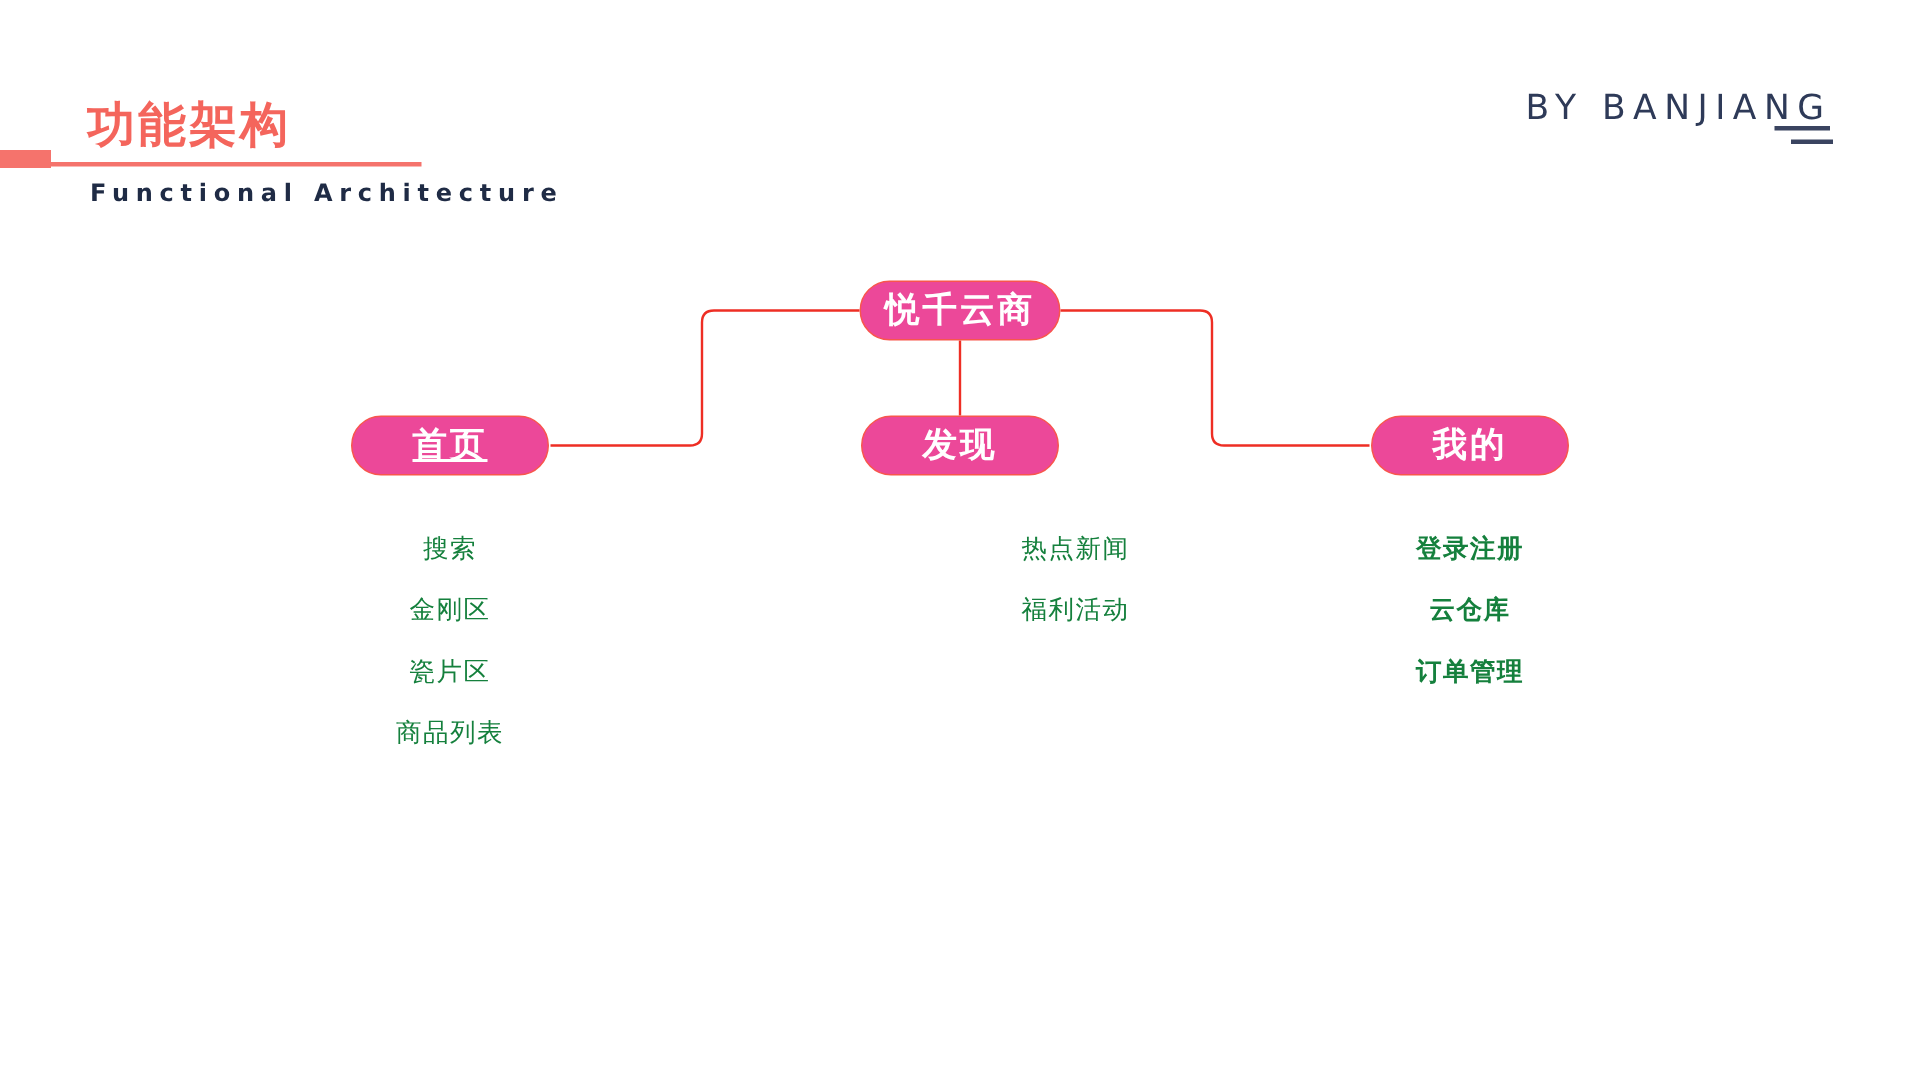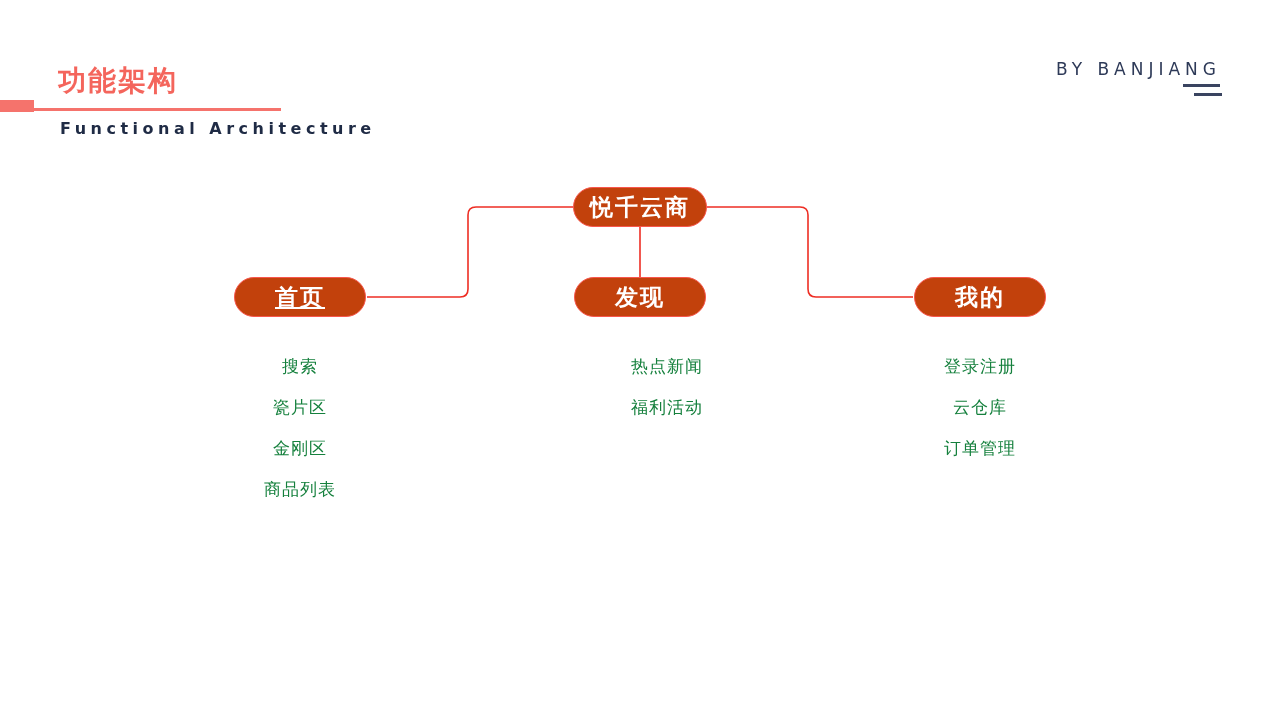--- a/index.html
+++ b/index.html
@@ -2,74 +2,74 @@
 <html><head>
 <meta charset="utf-8">
 <style>
   * { margin: 0; padding: 0; box-sizing: border-box; }
   html, body { width: 1280px; height: 720px; background: #ffffff; overflow: hidden; }
   body { font-family: "DejaVu Sans", "Liberation Sans", sans-serif; position: relative; }
 
   
   .page-title {
     position: absolute; left: 58px; top: 62px;
-    font-size: 28px; font-weight: 700; color: #F4655C;
+    font-size: 32px; font-weight: 700; color: #F4655C;
     letter-spacing: 2px;
   }
   .accent-block {
     position: absolute; left: 0; top: 100px; width: 34px; height: 12px;
     background: #F5736C;
   }
   .accent-line {
     position: absolute; left: 34px; top: 108px; width: 247px; height: 3px;
     background: #F5736C;
   }
   .page-subtitle {
     position: absolute; left: 60px; top: 119px;
     font-size: 16px; font-weight: 600; color: #1F2B45;
     letter-spacing: 4.5px;
   }
   .byline {
     position: absolute; top: 59px; right: 59px;
-    font-size: 17px; font-weight: 500; color: #2E3A58;
+    font-size: 23px; font-weight: 500; color: #2E3A58;
     letter-spacing: 5px; white-space: nowrap;
   }
   .byline-mark-1 {
     position: absolute; left: 1183px; top: 84px; width: 37px; height: 3px;
     background: #3A4460;
   }
   .byline-mark-2 {
     position: absolute; left: 1194px; top: 93px; width: 28px; height: 3px;
     background: #3A4460;
   }
 
   
   .connector-layer {
     position: absolute; left: 0; top: 0; width: 1280px; height: 720px;
     pointer-events: none;
   }
   .pill {
     position: absolute; height: 40px;
-    background: #c2410c; border: 1.5px solid #F8564C; border-radius: 20px;
+    background: #ec4899; border: 1.5px solid #F8564C; border-radius: 20px;
     color: #ffffff; font-size: 23px; font-weight: 700;
     display: flex; align-items: center; justify-content: center;
     letter-spacing: 2px; line-height: 1;
   }
   .pill-root   { left: 573px; top: 187px; width: 134px; }
   .pill-home   { left: 234px; top: 277px; width: 132px; text-decoration: underline; }
   .pill-discover { left: 574px; top: 277px; width: 132px; }
   .pill-mine   { left: 914px; top: 277px; width: 132px; }
 
   .item-column {
     position: absolute; top: 346px; width: 220px;
     list-style: none; text-align: center;
   }
   .col-home     { left: 190px; }
-  .col-discover { left: 557px; }
-  .col-mine     { left: 870px; }
+  .col-discover { left: 533px; text-align: right; }
+  .col-mine     { left: 870px; font-weight: bold; }
   .item-column li {
     height: 41px; line-height: 41px;
     font-size: 17px; color: #15803d; letter-spacing: 1px;
   }
 </style>
 </head>
 <body>
 
 <h1 class="page-title">功能架构</h1>
 <div class="accent-block"></div>
@@ -87,22 +87,22 @@
 </svg>
 
 <div class="pill pill-root">悦千云商</div>
 
 <div class="pill pill-home">首页</div>
 <div class="pill pill-discover">发现</div>
 <div class="pill pill-mine">我的</div>
 
 <ul class="item-column col-home">
   <li>搜索</li>
+  <li>金刚区</li>
   <li>瓷片区</li>
-  <li>金刚区</li>
   <li>商品列表</li>
 </ul>
 
 <ul class="item-column col-discover">
   <li>热点新闻</li>
   <li>福利活动</li>
 </ul>
 
 <ul class="item-column col-mine">
   <li>登录注册</li>

